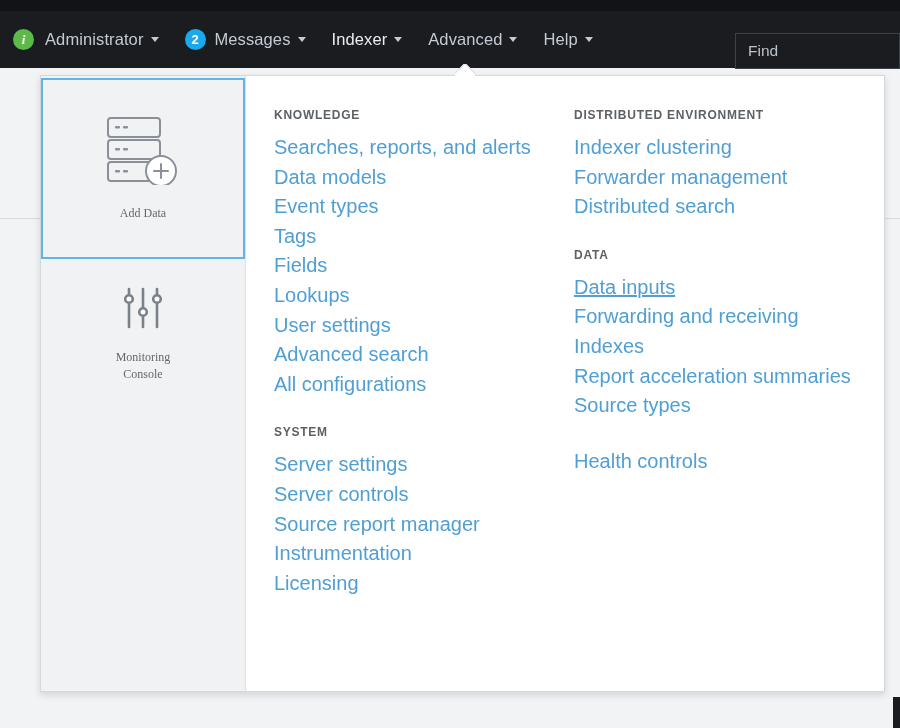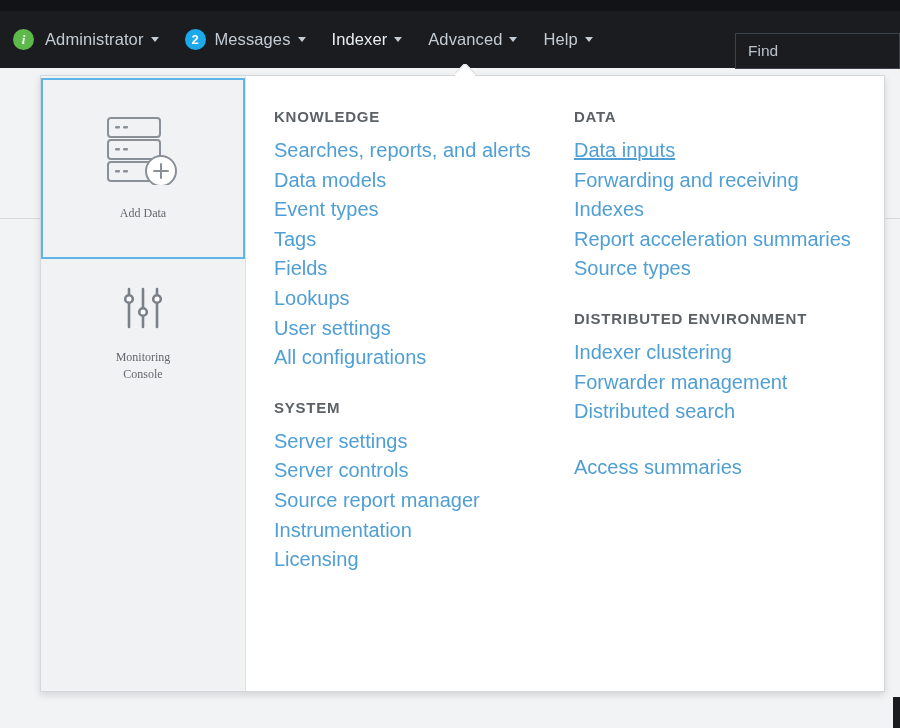--- a/index.html
+++ b/index.html
@@ -192,21 +192,21 @@
     display: flex;
     padding: 32px 0 0 28px;
   }
   .col {
     width: 300px;
     flex: 0 0 300px;
   }
   .group { margin-bottom: 26px; }
   .group-title {
     color: #5c6166;
-    font-size: 15px;
+    font-size: 12px;
     font-weight: bold;
     letter-spacing: 0.75px;
     margin-bottom: 11px;
   }
   .menu-link {
     display: block;
     color: #4f9ed4;
     font-size: 20px;
     line-height: 29.6px;
     text-decoration: none;
@@ -331,54 +331,55 @@
 
         <div class="group">
           <div class="group-title">KNOWLEDGE</div>
           <a class="menu-link">Searches, reports, and alerts</a>
           <a class="menu-link">Data models</a>
           <a class="menu-link">Event types</a>
           <a class="menu-link">Tags</a>
           <a class="menu-link">Fields</a>
           <a class="menu-link">Lookups</a>
           <a class="menu-link">User settings</a>
+          <a class="menu-link">Advanced search</a>
           <a class="menu-link">All configurations</a>
         </div>
 
         <div class="group">
           <div class="group-title">SYSTEM</div>
           <a class="menu-link">Server settings</a>
           <a class="menu-link">Server controls</a>
           <a class="menu-link">Source report manager</a>
           <a class="menu-link">Instrumentation</a>
           <a class="menu-link">Licensing</a>
         </div>
 
       </div>
 
       <div class="col">
 
         <div class="group">
+          <div class="group-title">DISTRIBUTED ENVIRONMENT</div>
+          <a class="menu-link">Indexer clustering</a>
+          <a class="menu-link">Forwarder management</a>
+          <a class="menu-link">Distributed search</a>
+        </div>
+
+        <div class="group">
           <div class="group-title">DATA</div>
           <a class="menu-link hovered">Data inputs</a>
           <a class="menu-link">Forwarding and receiving</a>
           <a class="menu-link">Indexes</a>
           <a class="menu-link">Report acceleration summaries</a>
           <a class="menu-link">Source types</a>
         </div>
 
         <div class="group">
-          <div class="group-title">DISTRIBUTED ENVIRONMENT</div>
-          <a class="menu-link">Indexer clustering</a>
-          <a class="menu-link">Forwarder management</a>
-          <a class="menu-link">Distributed search</a>
-        </div>
-
-        <div class="group">
-          <a class="menu-link">Access summaries</a>
+          <a class="menu-link">Health controls</a>
         </div>
 
       </div>
 
     </div>
   </div>
 
   <div class="edge-sliver"></div>
 
 </div>

